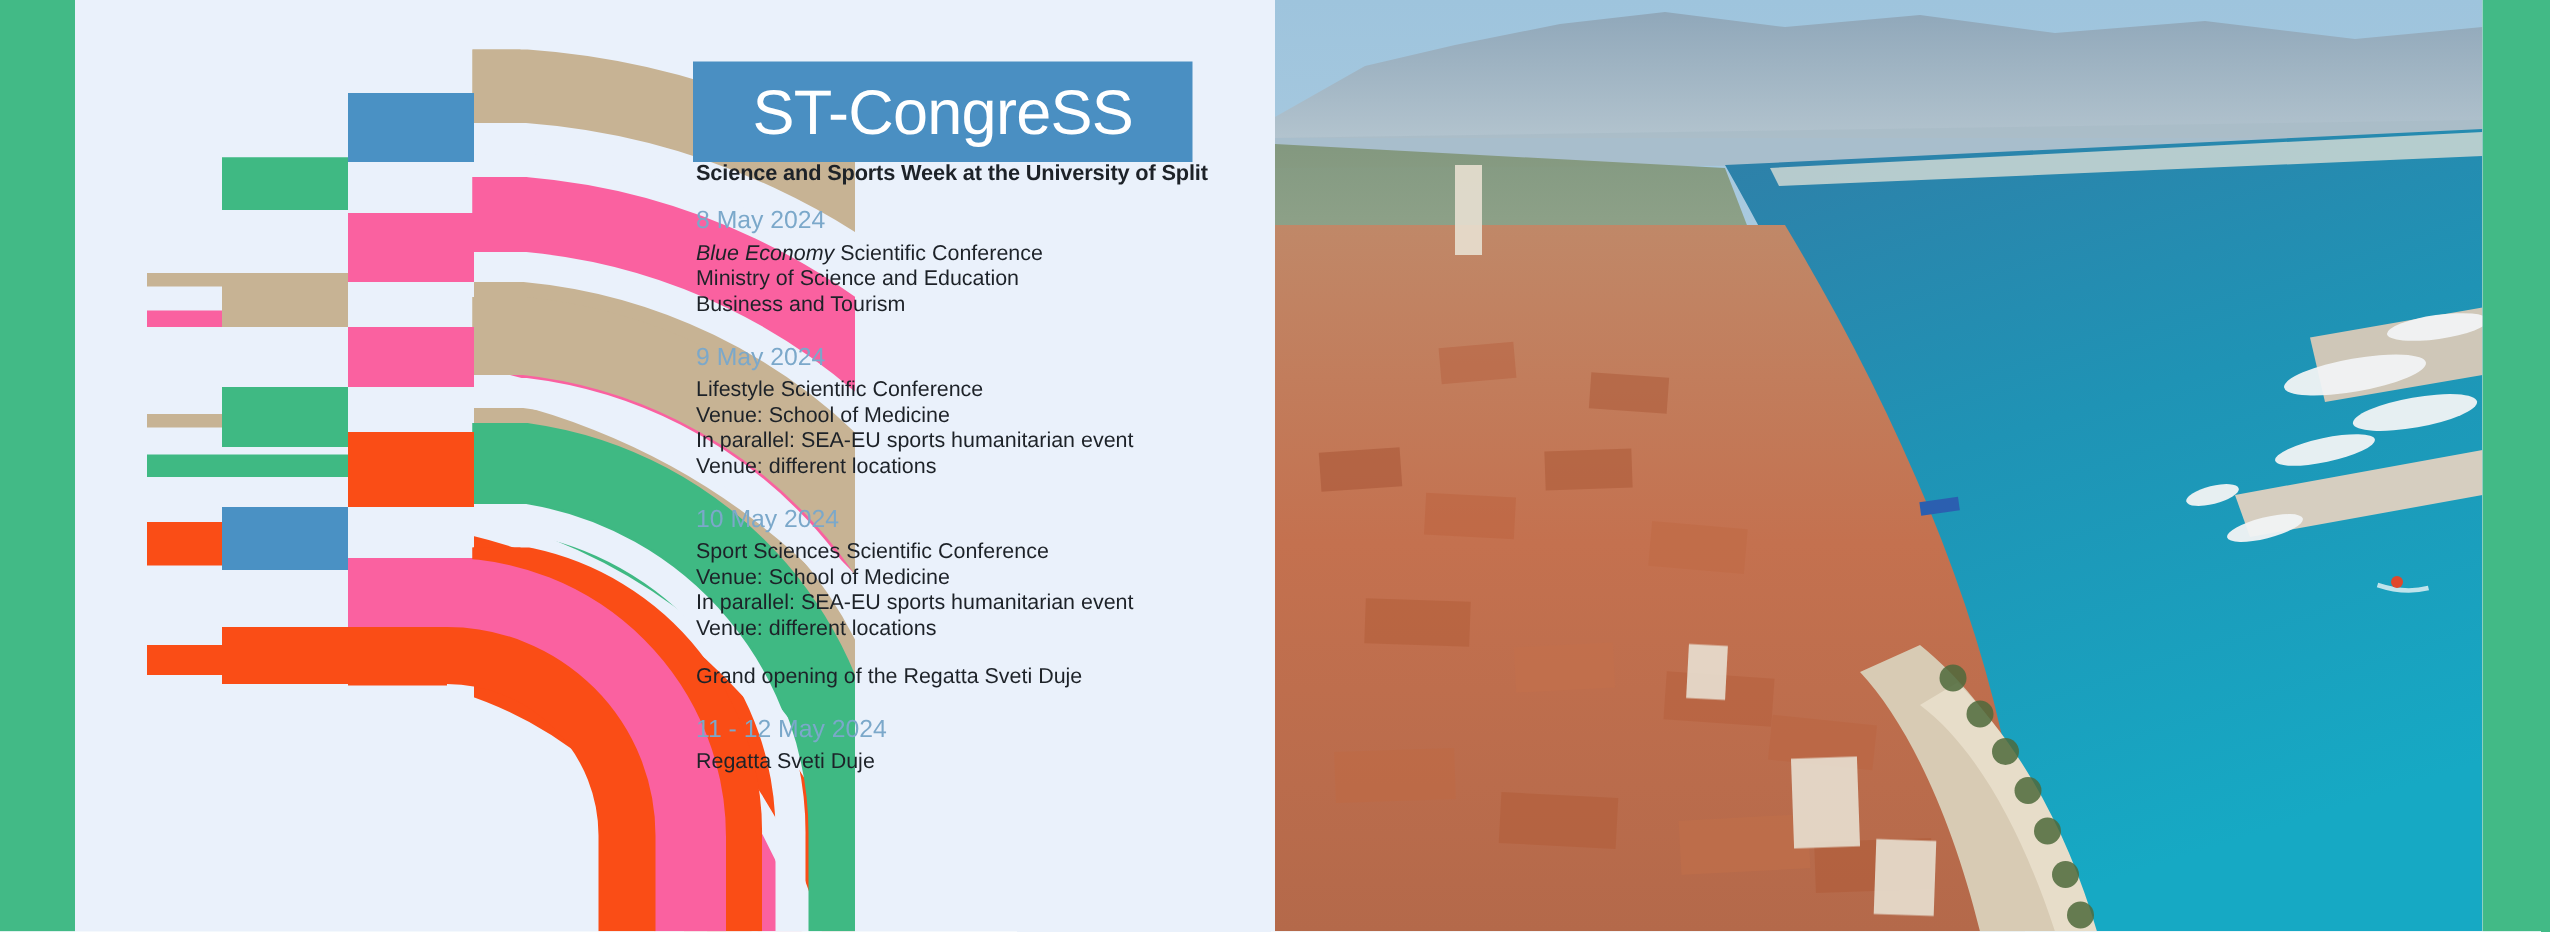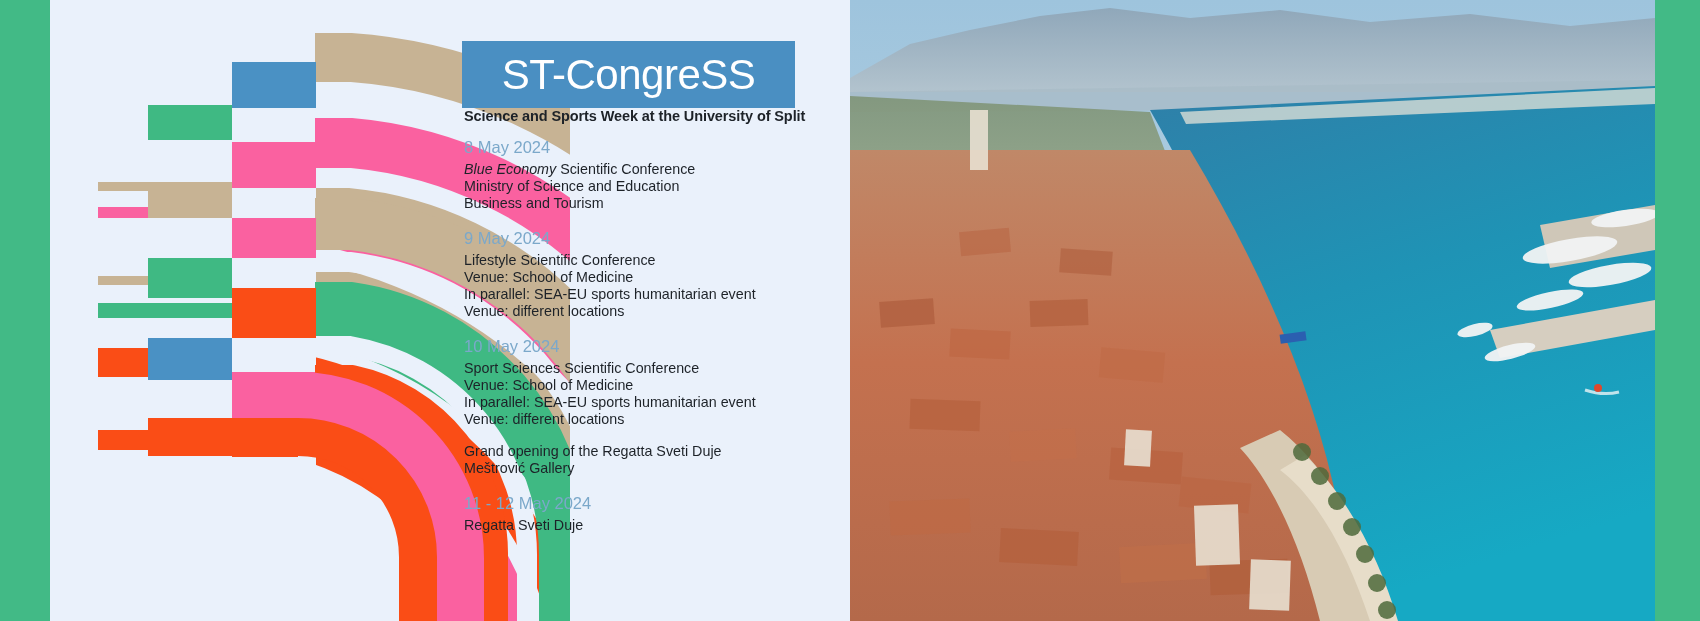--- a/index.html
+++ b/index.html
@@ -267,21 +267,20 @@
           </div>
           <div class="block">
             <div class="block-date">10 May 2024</div>
             <div class="block-line">Sport Sciences Scientific Conference</div>
             <div class="block-line">Venue: School of Medicine</div>
             <div class="block-line">In parallel: SEA-EU sports humanitarian event</div>
             <div class="block-line">Venue: different locations</div>
           </div>
           <div class="block">
             <div class="block-line">Grand opening of the Regatta Sveti Duje</div>
-            <div class="block-line">Meštrović Gallery</div>
           </div>
           <div class="block">
             <div class="block-date">11 - 12 May 2024</div>
             <div class="block-line">Regatta Sveti Duje</div>
           </div>
         </div>
 
     </div>
   </div>
 

